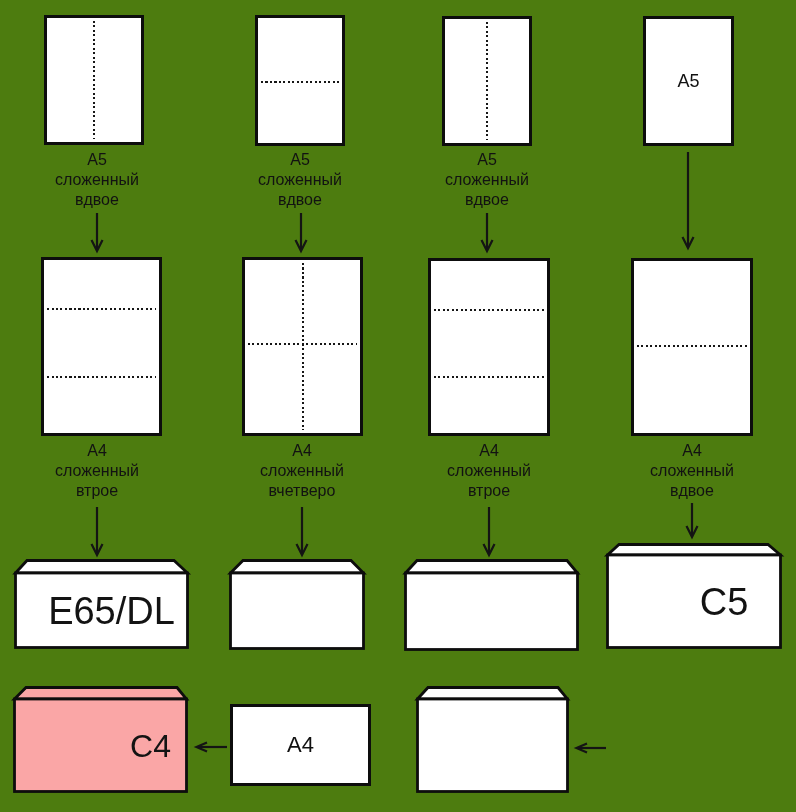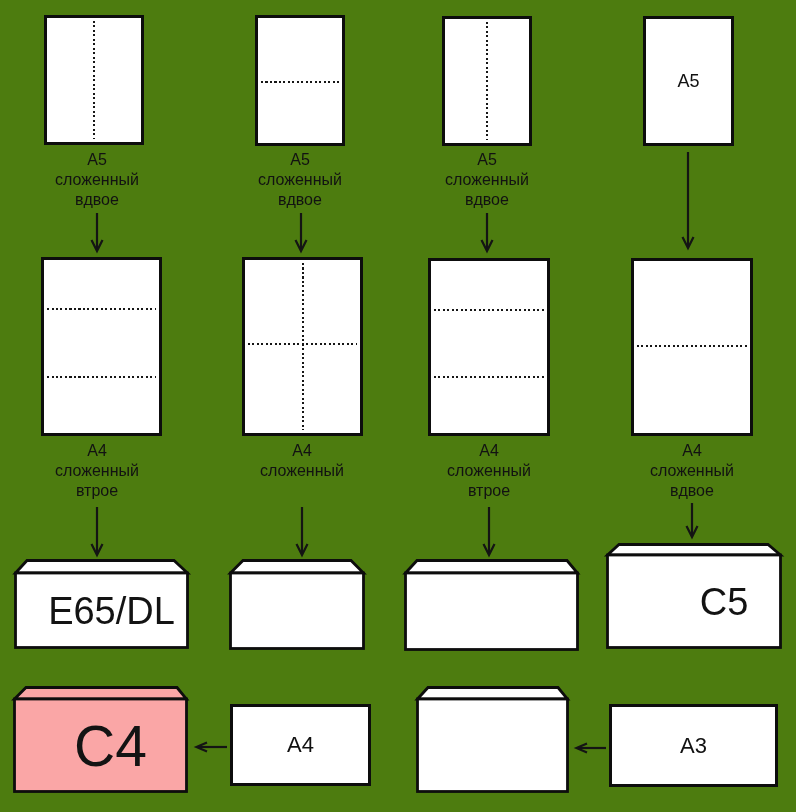--- a/index.html
+++ b/index.html
@@ -15,21 +15,21 @@
   }
   .fold-h {
     position: absolute; left: 3px; right: 3px; height: 2px;
     background-image: repeating-linear-gradient(to right, #161616 0px, #161616 2px, transparent 2px, transparent 4.5px);
   }
   .caption { position: absolute; text-align: center; font-size: 16px; line-height: 20px; color: #121212; }
   .caption span { display: block; }
   .inner-label { display: flex; align-items: center; justify-content: center; width: 100%; height: 100%; font-size: 18px; }
   .inner-label.mid { font-size: 22px; }
   .env-label { position: absolute; display: flex; align-items: center; justify-content: center; font-size: 38px; color: #131313; padding-left: 20px; }
-  .env-label.big { font-size: 57px; }
+  .env-label.big { font-size: 32px; margin-left: 40px; }
   svg.shape { position: absolute; overflow: visible; }
   svg.shape .stroke { fill: #ffffff; stroke: #0d0d0d; stroke-width: 2.8; stroke-linejoin: miter; }
   svg.shape .aline { stroke: #141414; stroke-width: 2.2; fill: none; }
 </style>
 </head>
 <body>
 
 <div class="stage">
 
   <div class="paper" style="left:44px; top:15px; width:100px; height:130px">
@@ -95,20 +95,21 @@
   </div>
 
   <div class="caption" style="left:17px; top:441px; width:160px">
     <span>А4</span>
     <span>сложенный</span>
     <span>втрое</span>
   </div>
   <div class="caption" style="left:222px; top:441px; width:160px">
     <span>А4</span>
     <span>сложенный</span>
+    <span>вчетверо</span>
   </div>
   <div class="caption" style="left:409px; top:441px; width:160px">
     <span>А4</span>
     <span>сложенный</span>
     <span>втрое</span>
   </div>
   <div class="caption" style="left:612px; top:441px; width:160px">
     <span>А4</span>
     <span>сложенный</span>
     <span>вдвое</span>
@@ -171,17 +172,14 @@
   <svg class="shape" style="left:416px; top:686px; width:153px; height:107px" viewBox="0 0 153 107">
     <polygon class="stroke" points="1.5,13 12,1.5 142,1.5 151.5,13"></polygon>
     <rect class="stroke" x="1.5" y="13" width="150" height="92.5"></rect>
   </svg>
 
   <svg class="shape" style="left:574px; top:742px; width:33px; height:12px" viewBox="0 0 33 12">
     <line class="aline" x1="32" y1="6" x2="4" y2="6"></line>
       <path class="aline" d="M13,1.5 L2.5,6 L13,10.5"></path>
   </svg>
 
-  <div class="paper" style="left:609px; top:704px; width:169px; height:83px">
-    <div class="inner-label mid">А3</div>
-  </div>
 
 </div>
 
 </body></html>

